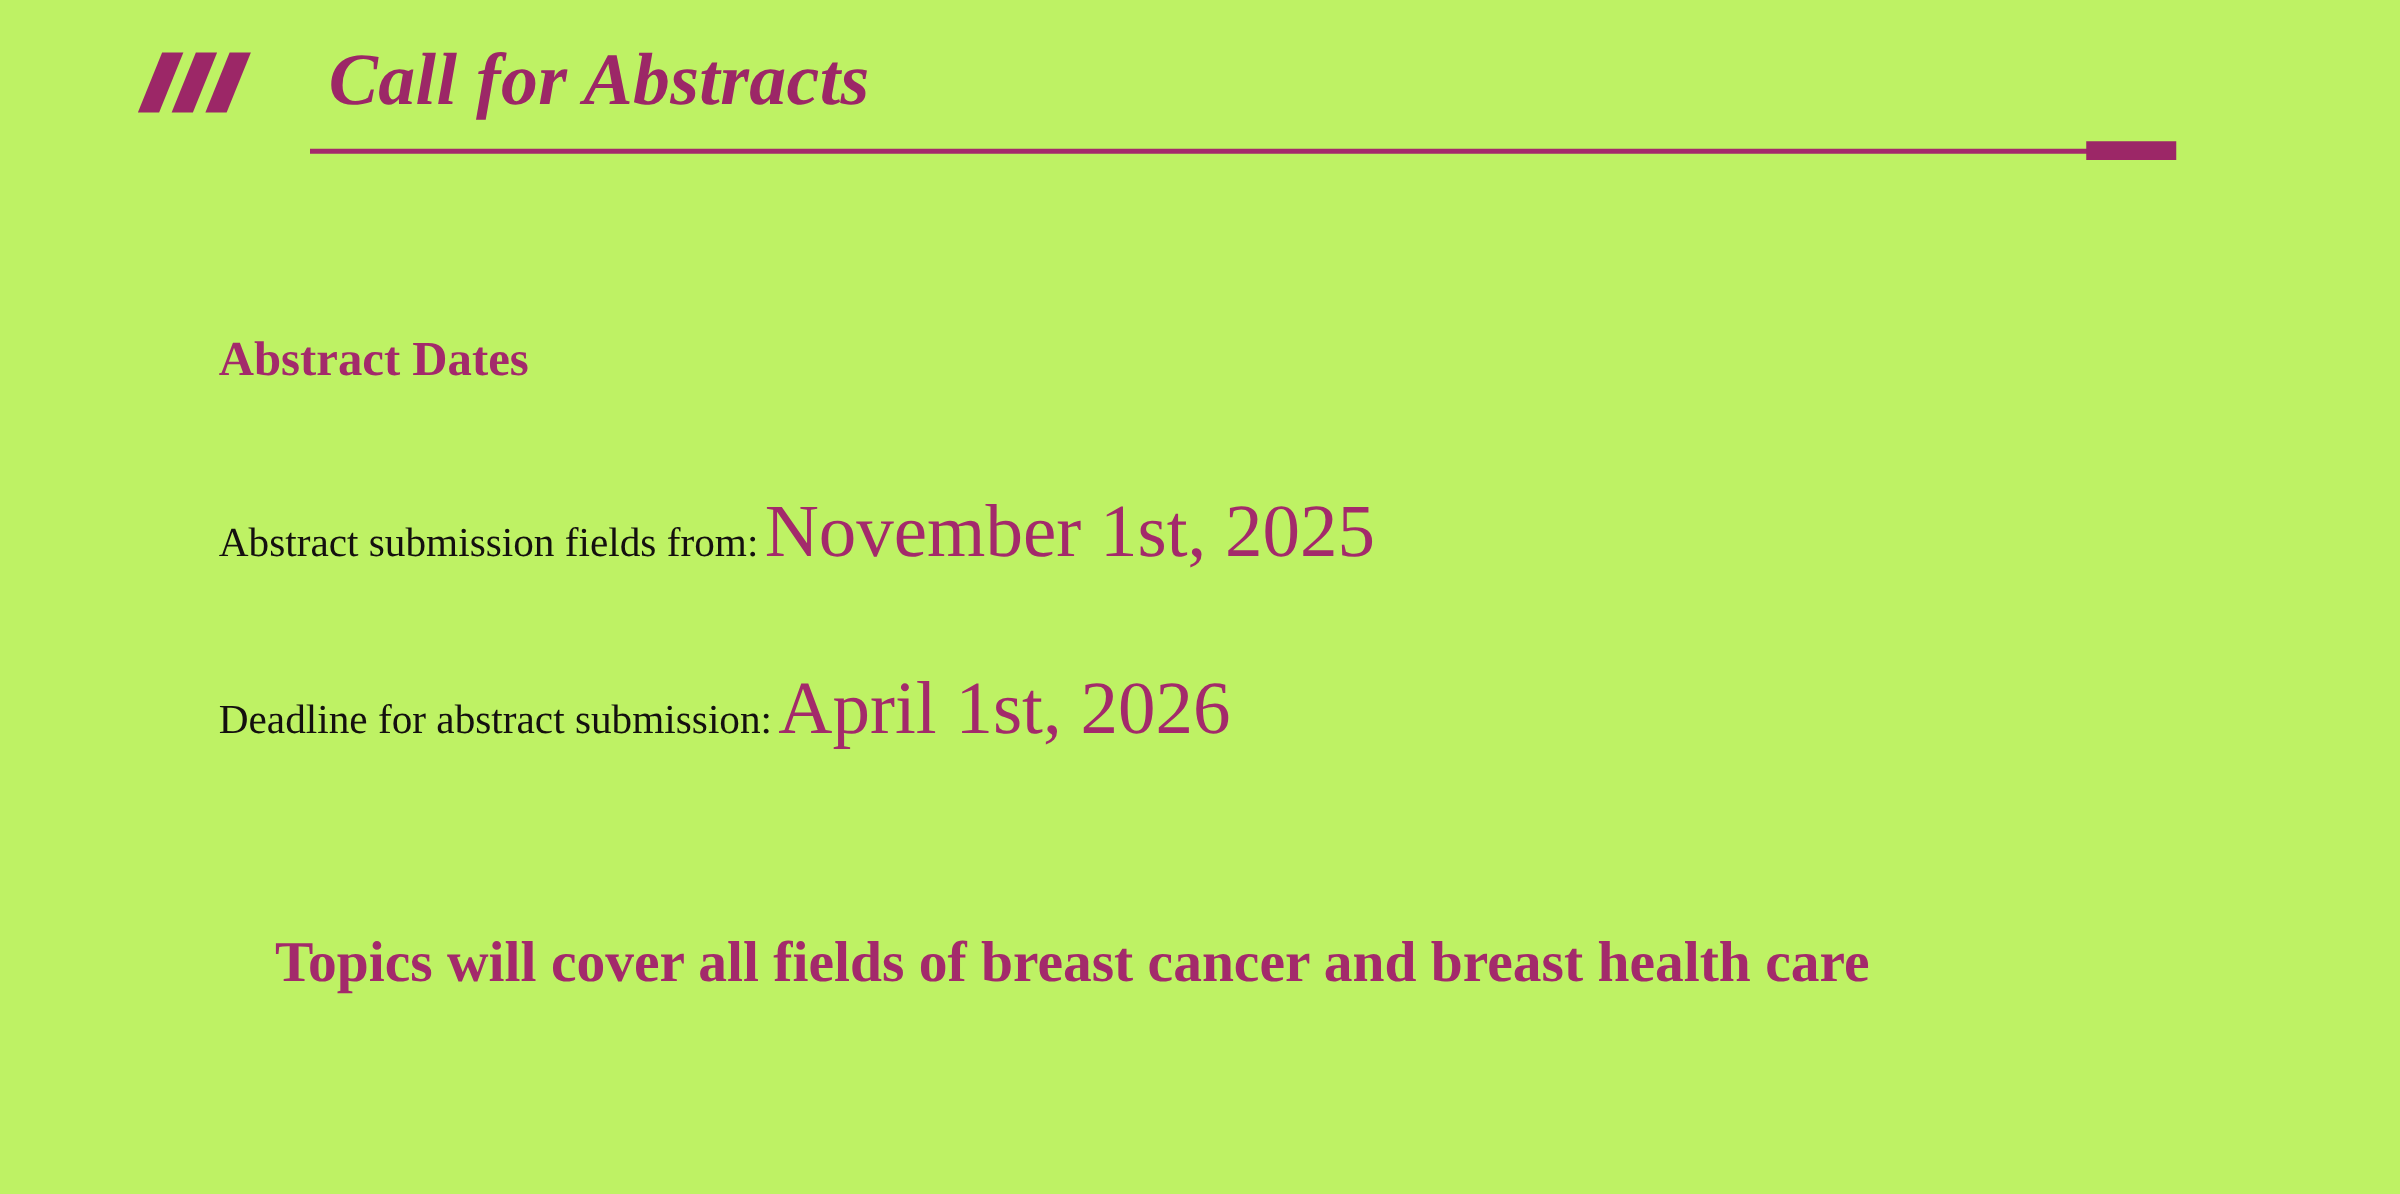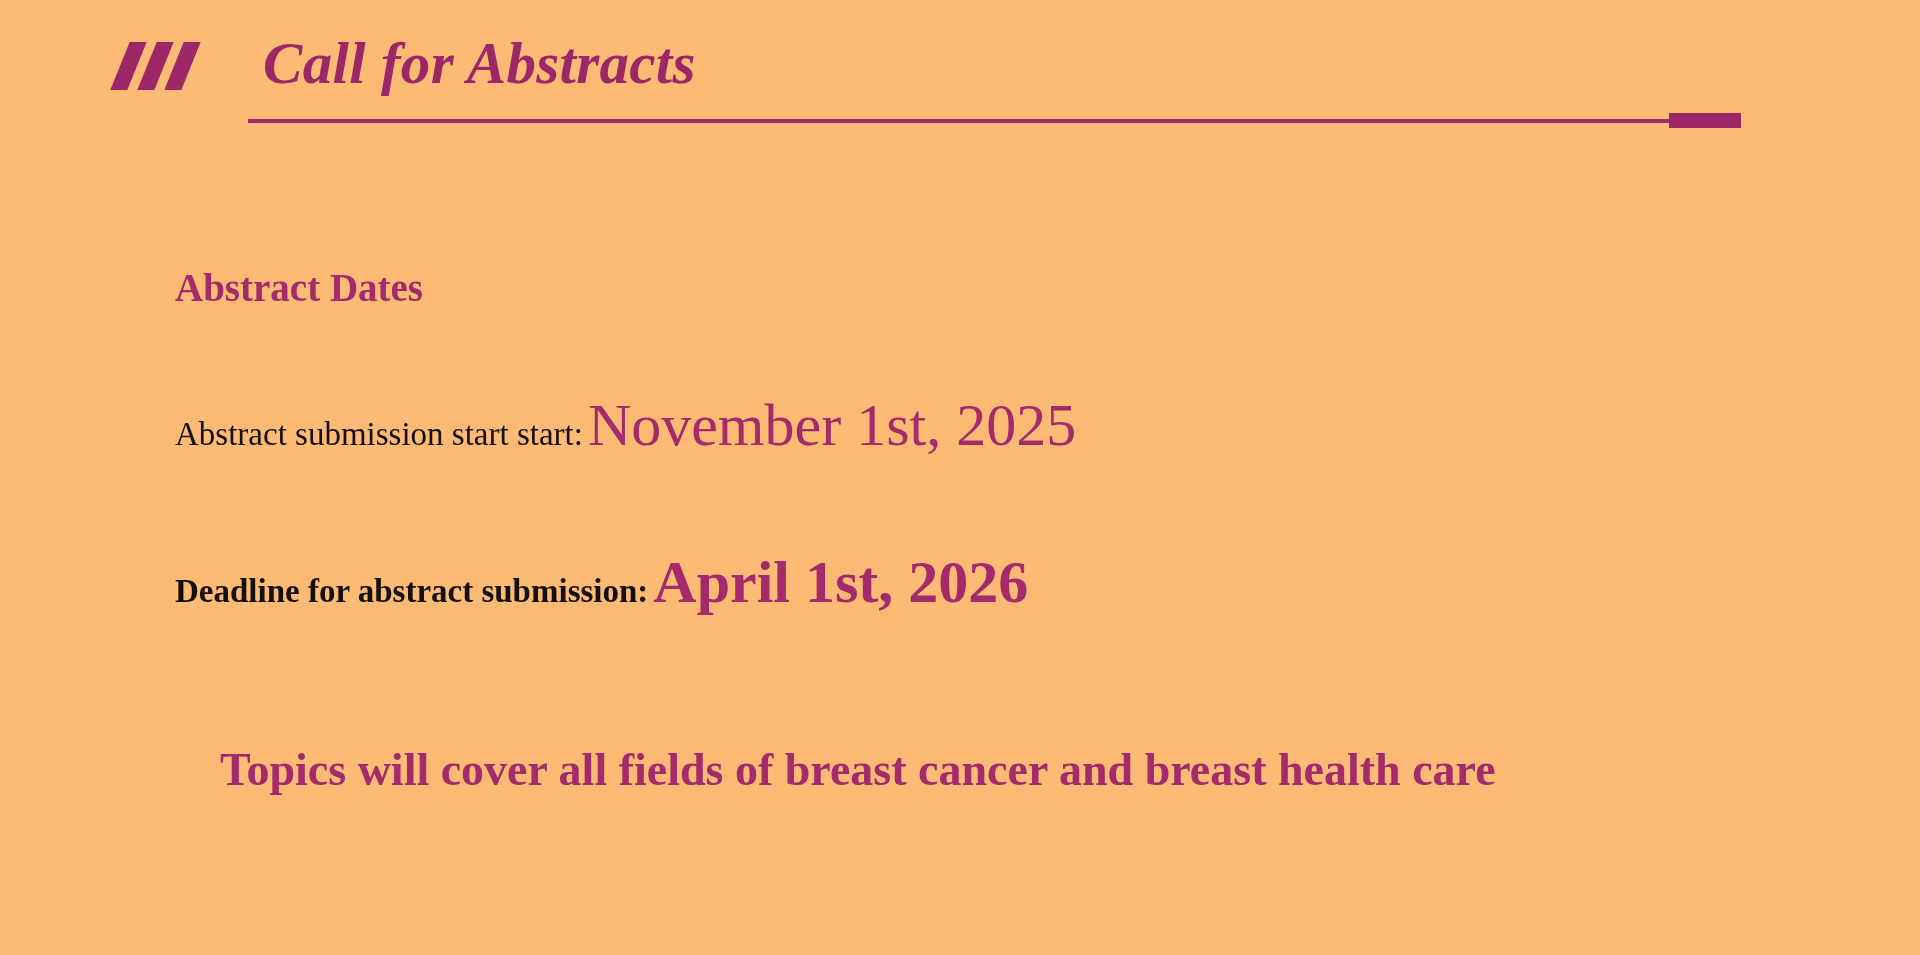--- a/index.html
+++ b/index.html
@@ -13,21 +13,21 @@
     height: 955px;
     overflow: hidden;
     font-family: "Liberation Serif", "DejaVu Serif", serif;
     -webkit-font-smoothing: antialiased;
   }
 
   #slide {
     position: relative;
     width: 1920px;
     height: 955px;
-    background: #fdba74;
+    background: #bef264;
   }
 
   
   .header {
     position: absolute;
     left: 0;
     top: 0;
     width: 1920px;
     height: 150px;
   }
@@ -103,21 +103,21 @@
   }
 
   .date-row {
     position: absolute;
     left: 175px;
     display: flex;
     align-items: baseline;
     white-space: nowrap;
   }
   .date-row.row-1 { top: 255px; }
-  .date-row.row-2 { top: 412px; font-weight: bold; }
+  .date-row.row-2 { top: 396px; }
 
   .date-label {
     font-size: 33px;
     line-height: 40px;
     color: #14100f;
   }
 
   .date-value {
     font-size: 60px;
     line-height: 40px;
@@ -155,21 +155,21 @@
     <div class="title-rule"></div>
     <div class="title-rule-cap"></div>
 
   </div>
 
   <div class="body-area">
 
     <div class="section-heading">Abstract Dates</div>
 
     <div class="date-row row-1">
-      <span class="date-label">Abstract submission start start:</span>
+      <span class="date-label">Abstract submission fields from:</span>
       <span class="date-value">November 1st, 2025</span>
     </div>
 
     <div class="date-row row-2">
       <span class="date-label">Deadline for abstract submission:</span>
       <span class="date-value">April 1st, 2026</span>
     </div>
 
     <div class="topics-line">Topics will cover all fields of breast cancer and breast health care</div>
 

